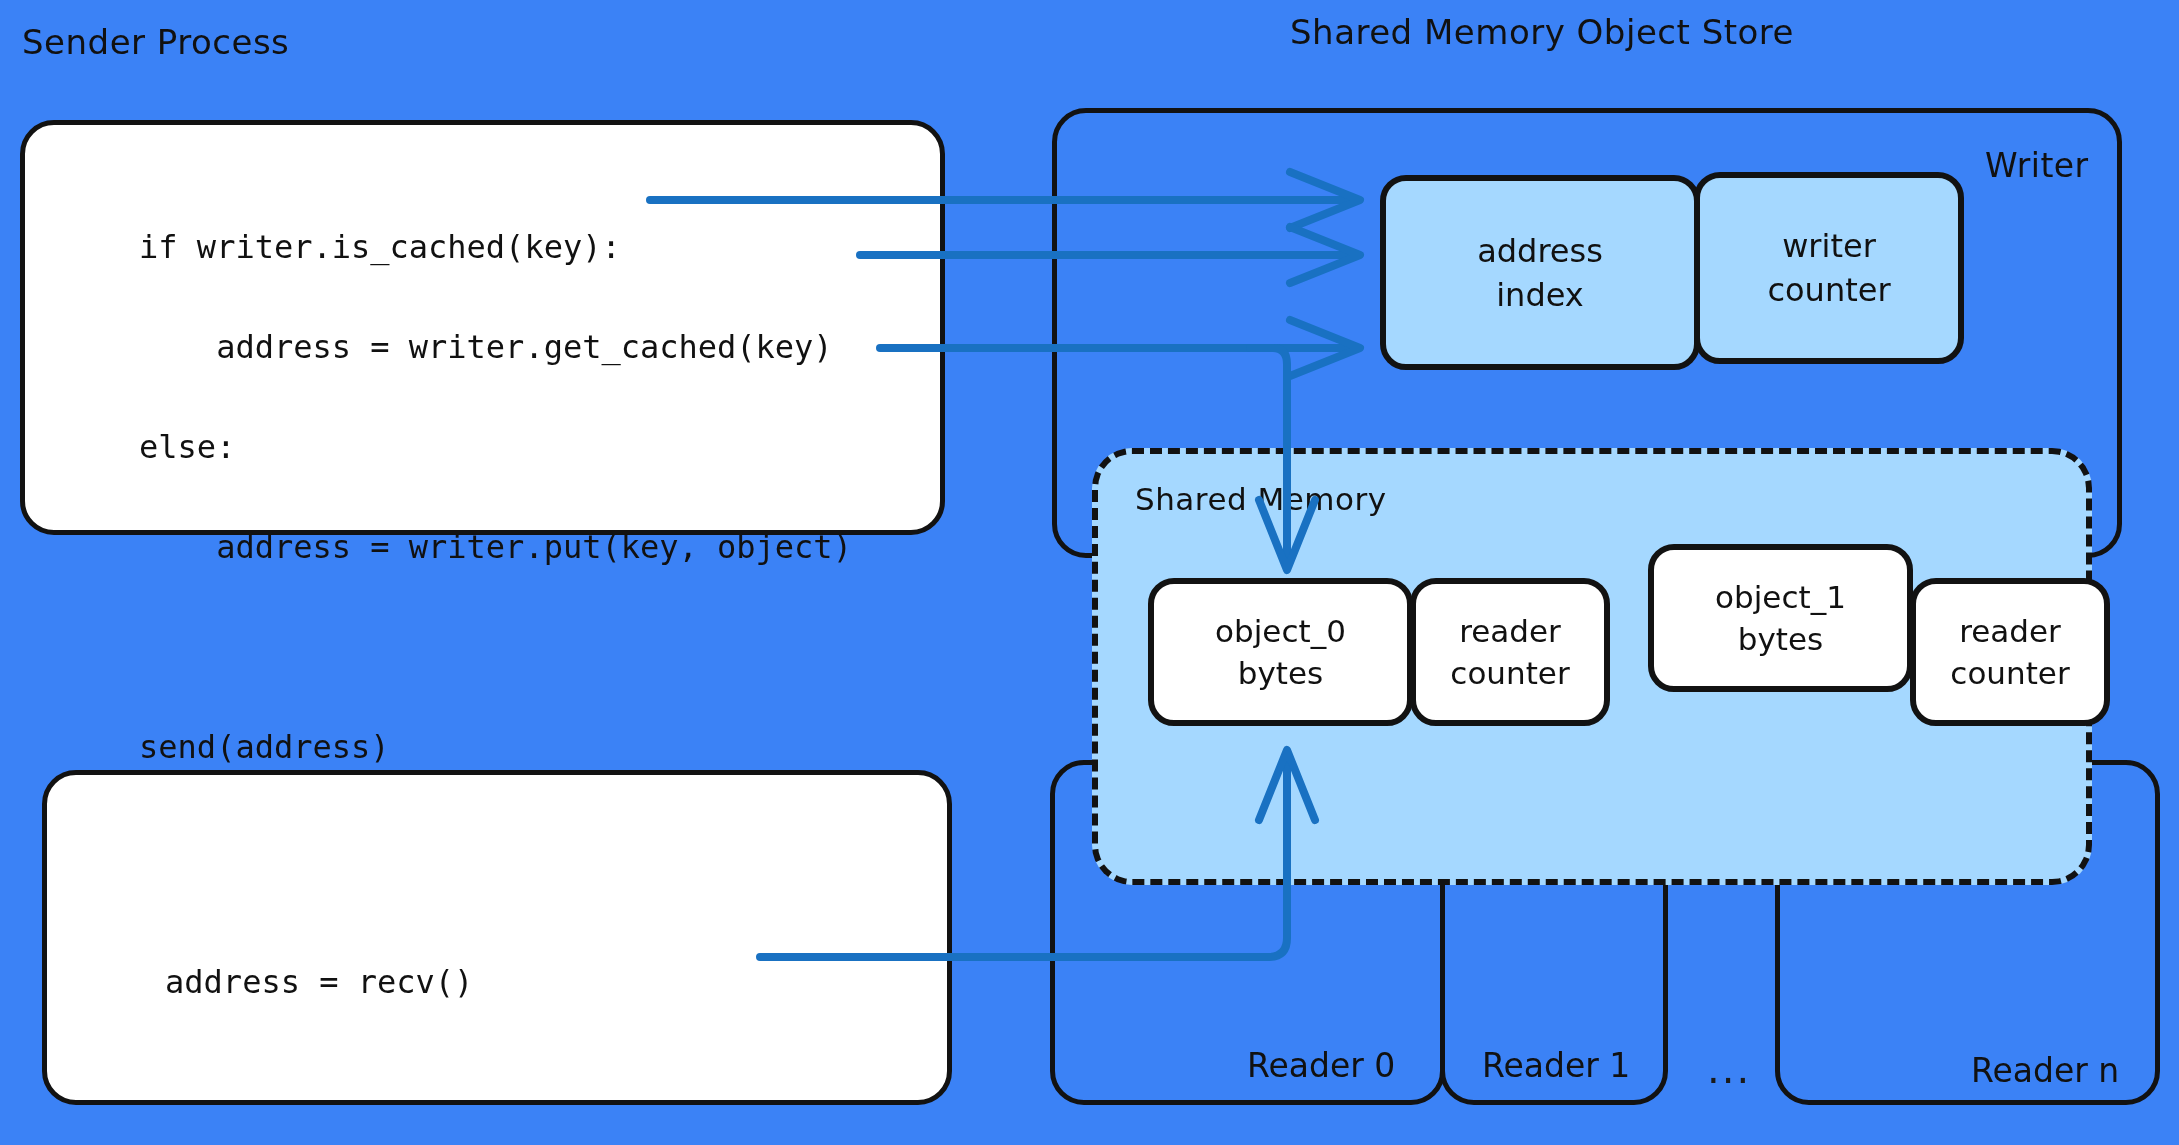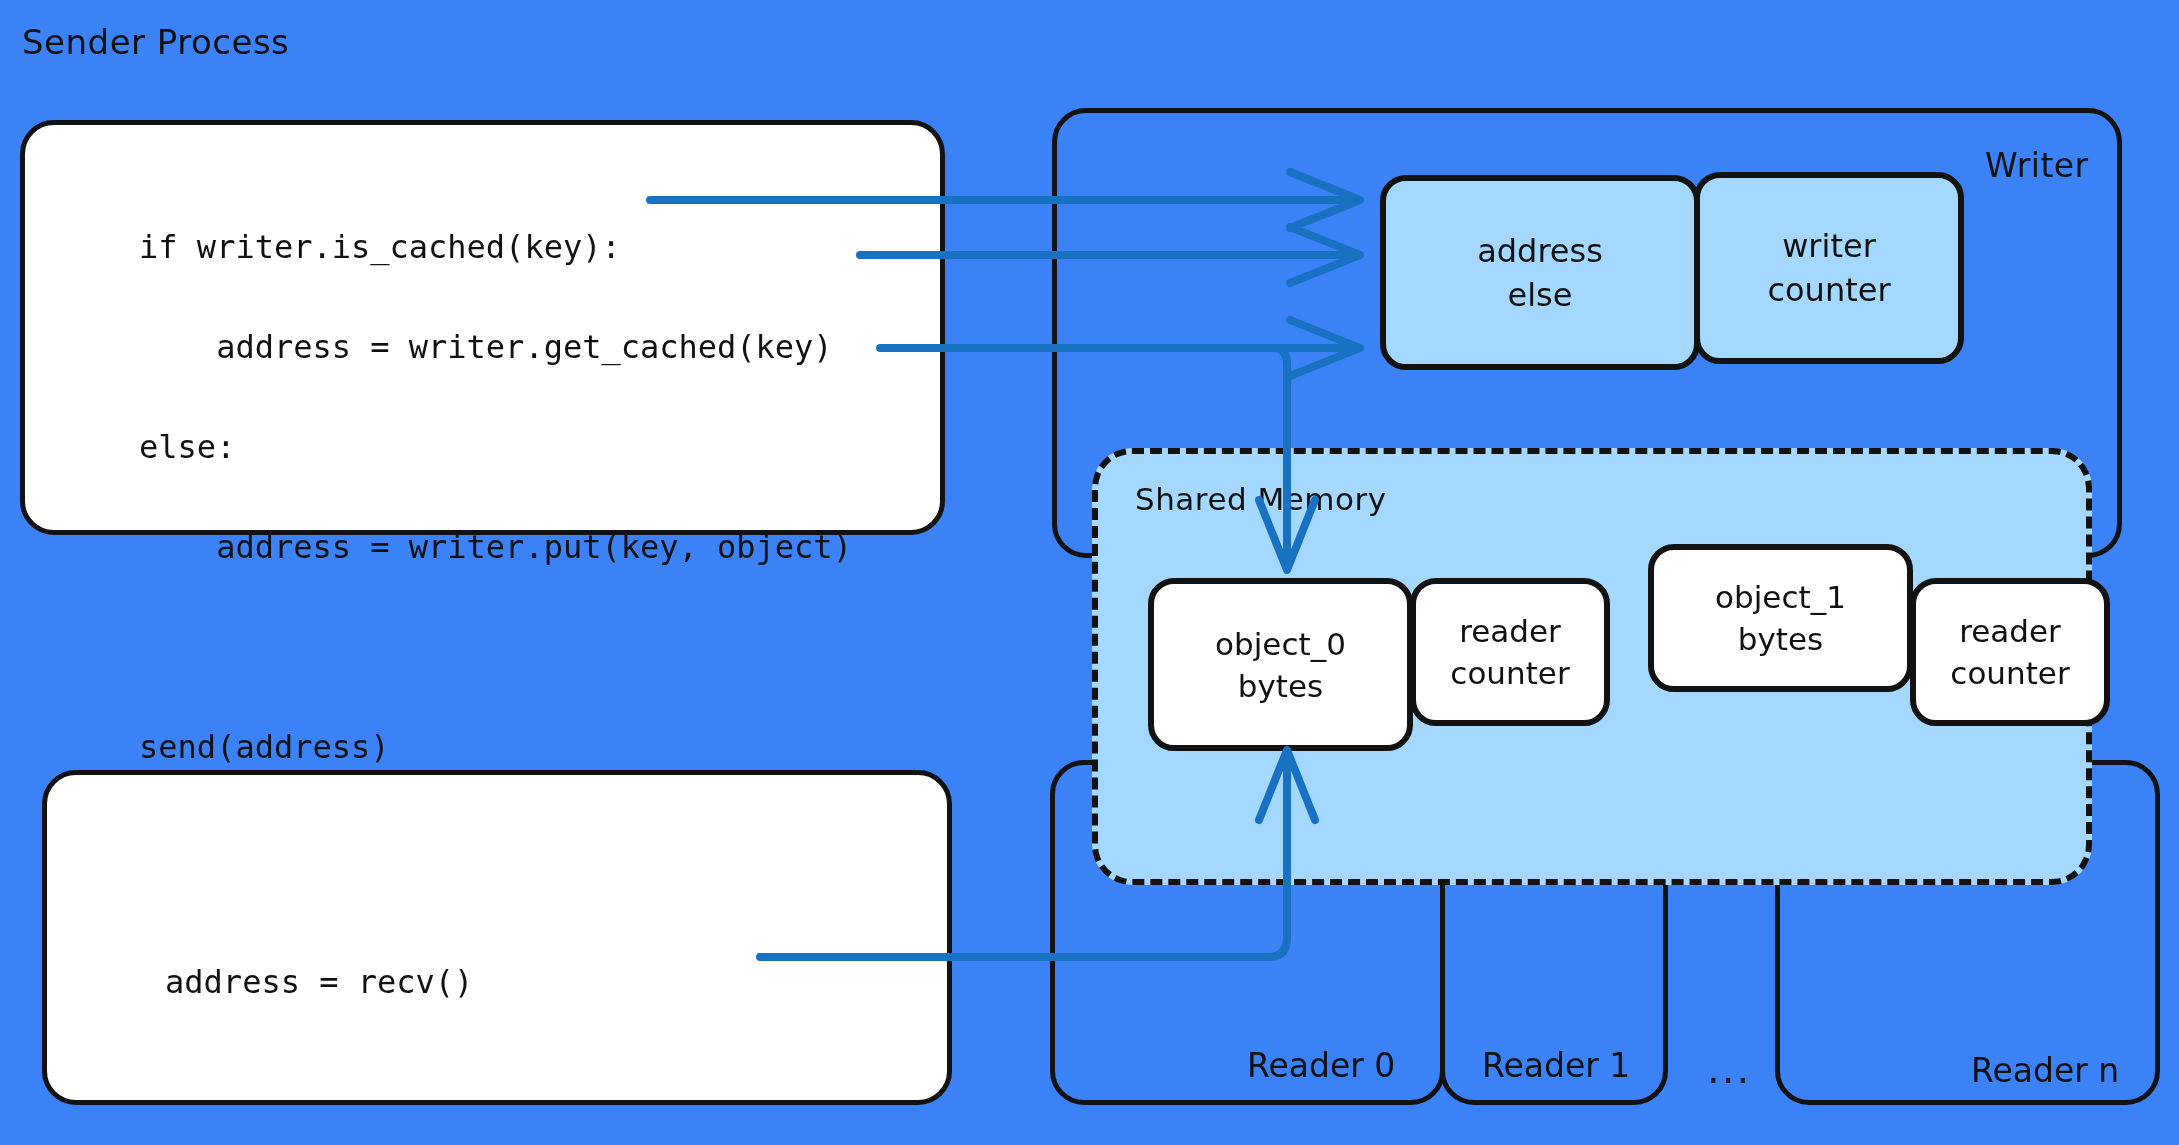--- a/index.html
+++ b/index.html
@@ -103,20 +103,21 @@
   }
 </style>
 </head>
 <body>
 
 <div id="stage">
 
   <div class="lbl title" style="left:22px; top:22px;">Sender Process</div>
 
 
+  <div class="lbl title" style="left:1290px; top:12px;">Shared Memory Object Store</div>
 
   <div class="rbox" style="left:20px; top:120px; width:925px; height:415px;"></div>
   <div class="code" style="left:62px; top:172px;">
     <span>if writer.is_cached(key):</span><br>
     <span>    address = writer.get_cached(key)</span><br>
     <span>else:</span><br>
     <span>    address = writer.put(key, object)</span><br>
     <span></span><br>
     <span>send(address)</span>
   </div>
@@ -130,34 +131,34 @@
   <div class="reader" style="left:1050px; top:760px; width:395px; height:345px;"></div>
   <div class="reader" style="left:1440px; top:760px; width:228px; height:345px;"></div>
   <div class="reader" style="left:1775px; top:760px; width:385px; height:345px;"></div>
 
   <div class="rbox" style="left:1052px; top:108px; width:1070px; height:450px; background:transparent;"></div>
   <div class="lbl corner-lbl" style="left:1985px; top:146px;">Writer</div>
 
   <div class="bluebox" style="left:1380px; top:175px; width:320px; height:195px;">
     <span>
       <span>address</span><br>
-      <span>else</span>
+      <span>index</span>
     </span>
   </div>
   <div class="bluebox" style="left:1694px; top:172px; width:270px; height:192px;">
     <span>
       <span>writer</span><br>
       <span>counter</span>
     </span>
   </div>
 
   <div class="shmem" style="left:1092px; top:448px; width:1000px; height:437px;"></div>
   <div class="lbl sm-lbl" style="left:1135px; top:481px;">Shared Memory</div>
 
-  <div class="whitebox" style="left:1148px; top:578px; width:265px; height:173px;">
+  <div class="whitebox" style="left:1148px; top:578px; width:265px; height:148px;">
     <span>
       <span>object_0</span><br>
       <span>bytes</span>
     </span>
   </div>
   <div class="whitebox" style="left:1410px; top:578px; width:200px; height:148px;">
     <span>
       <span>reader</span><br>
       <span>counter</span>
     </span>

